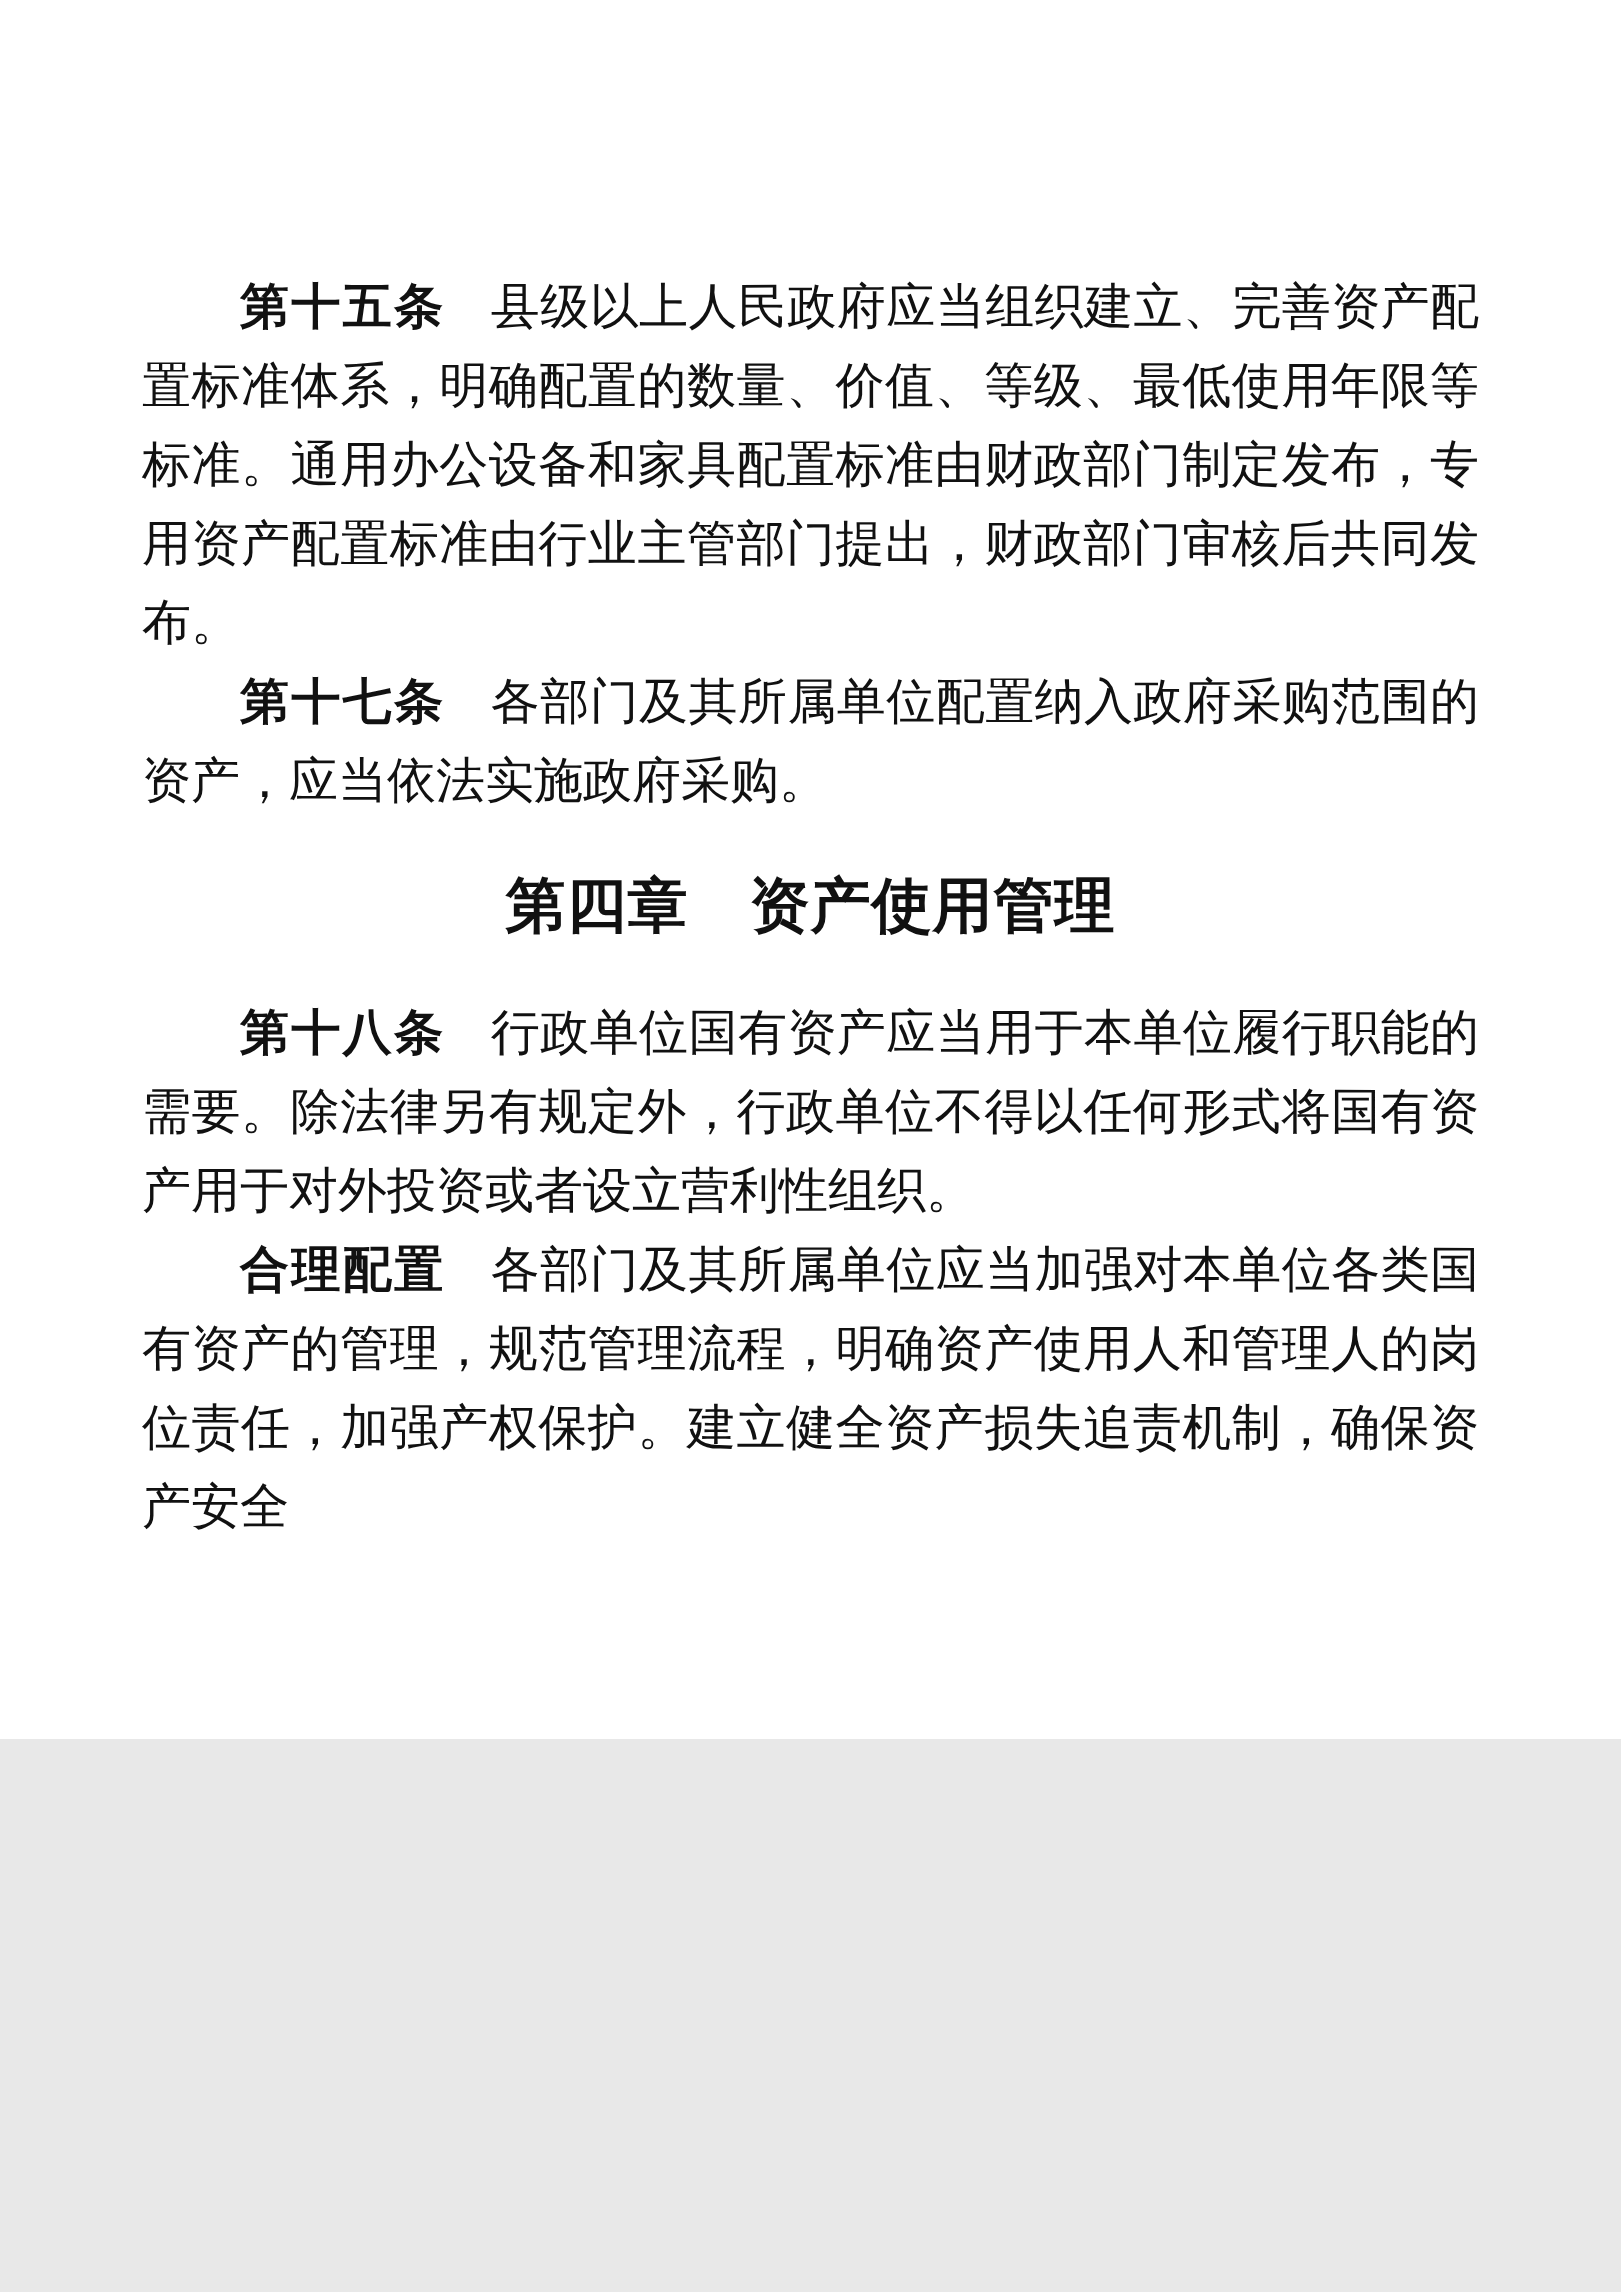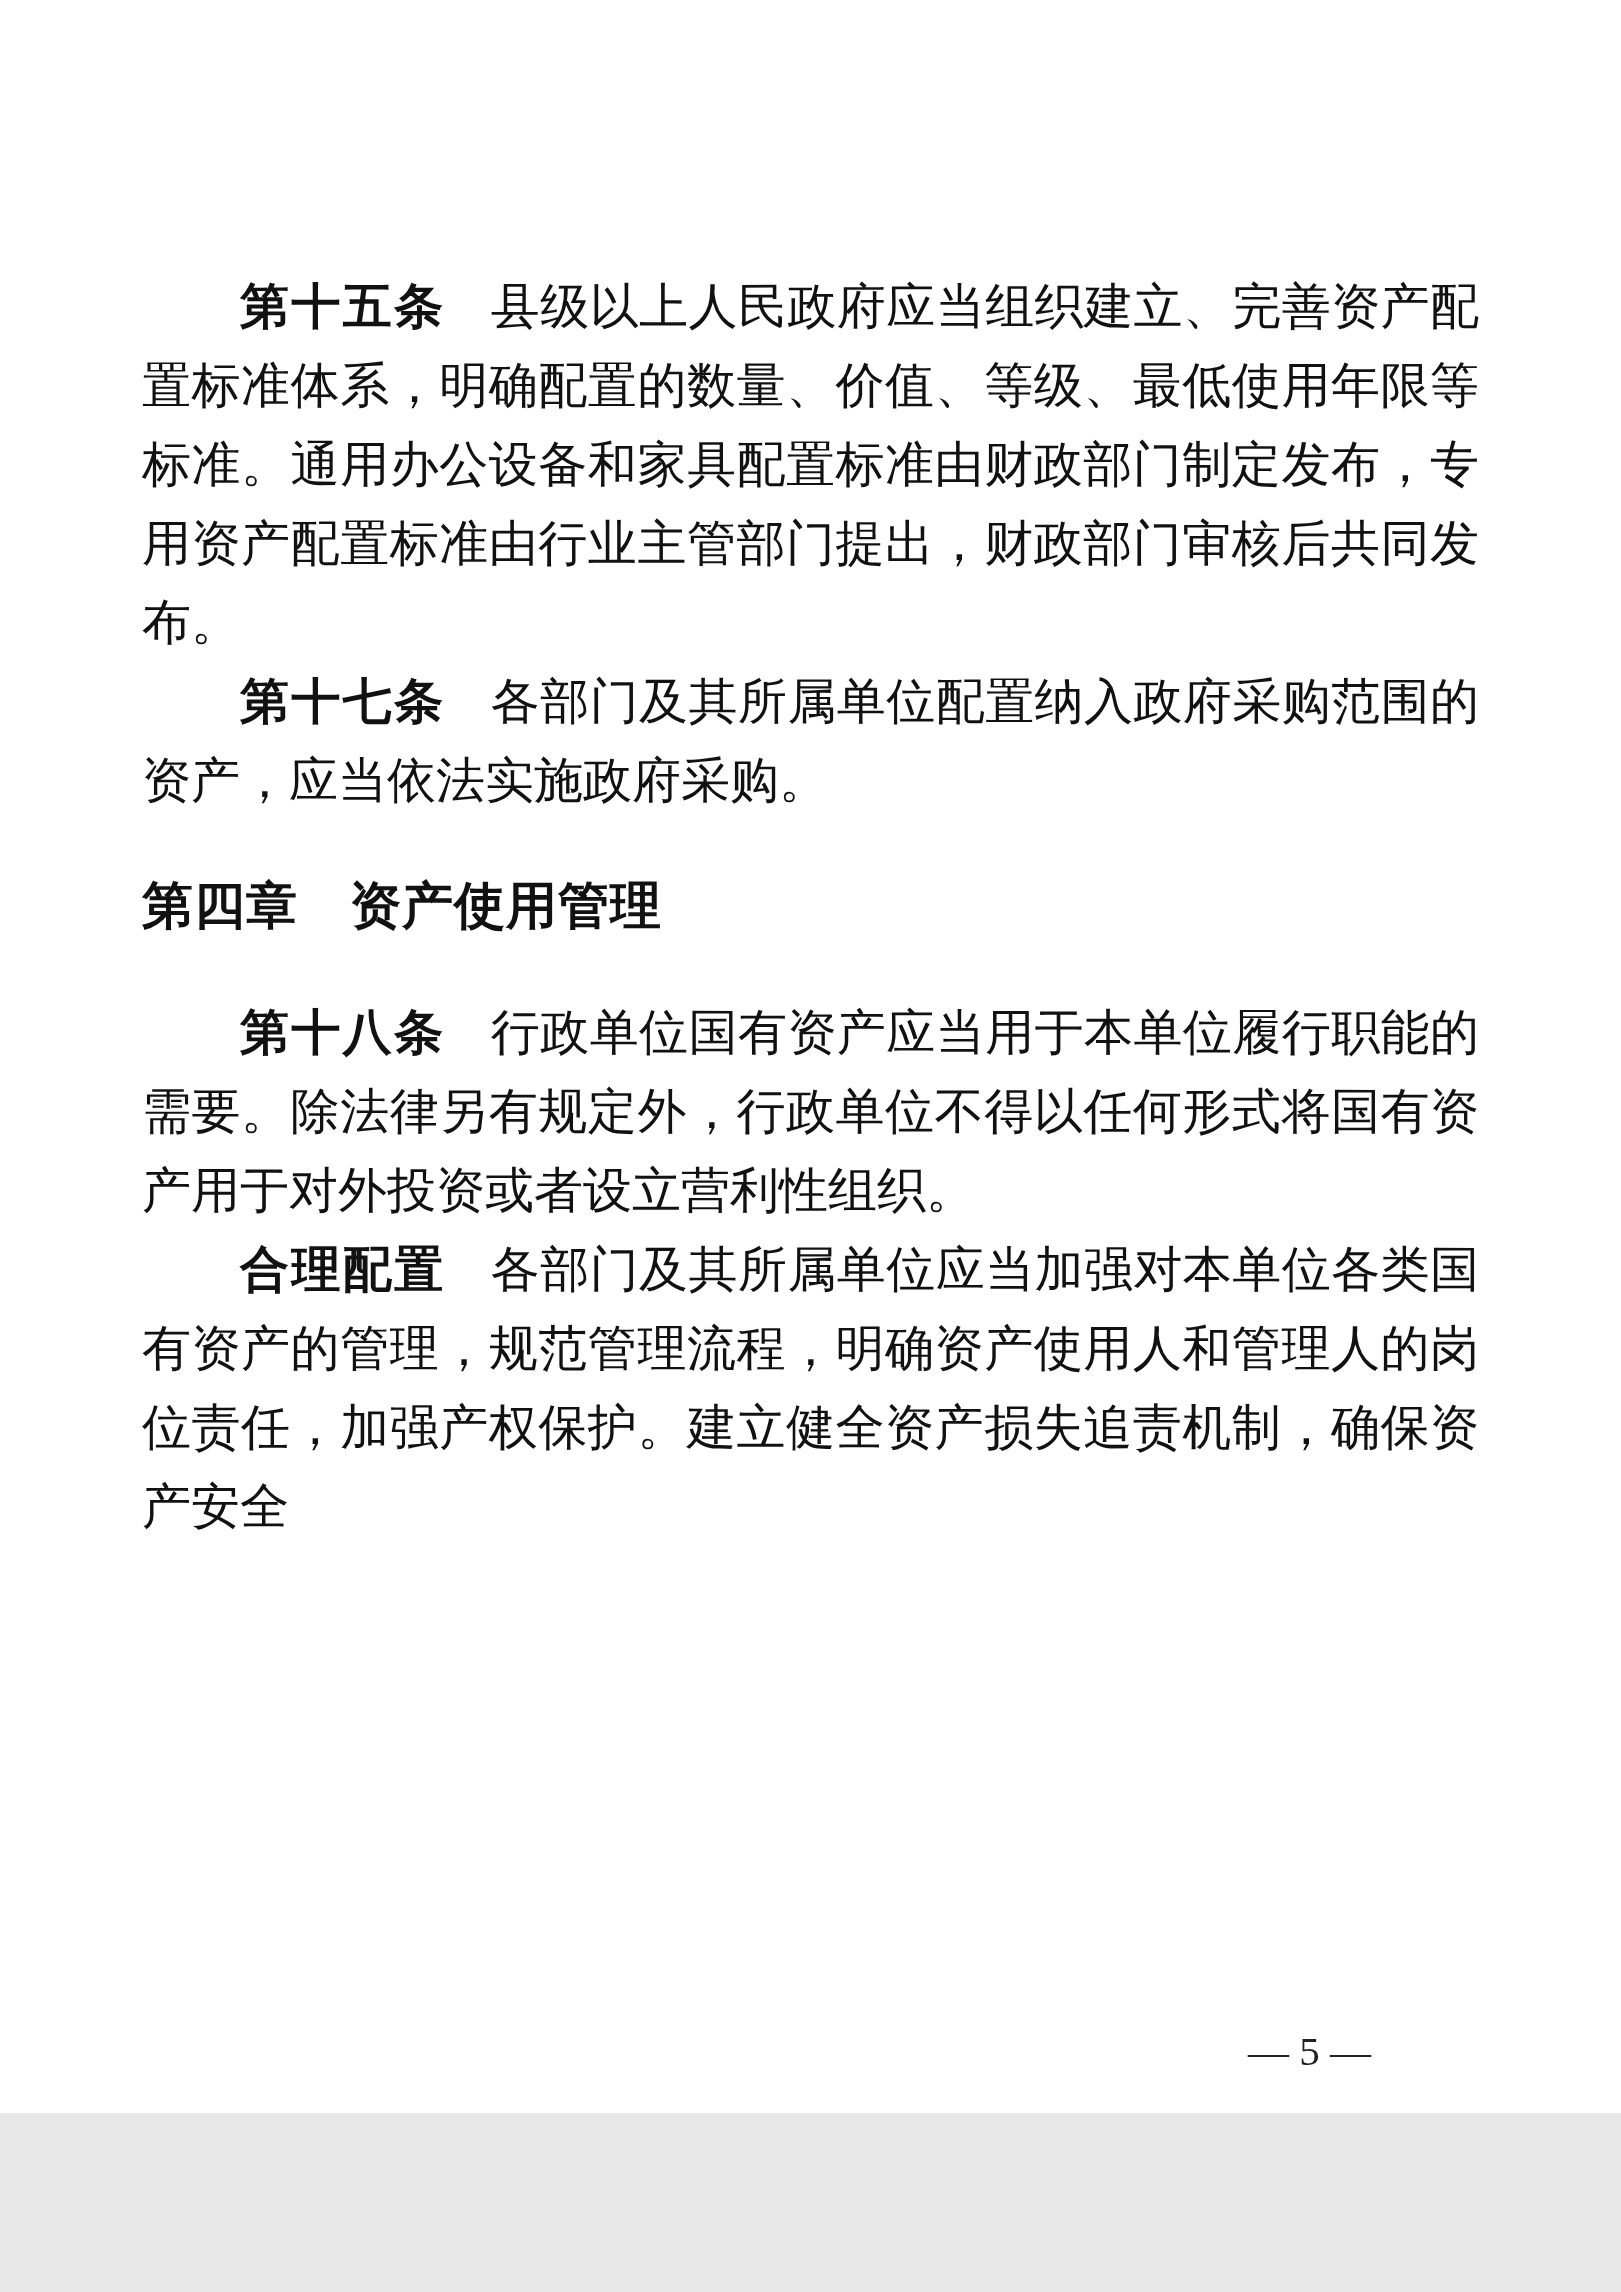--- a/index.html
+++ b/index.html
@@ -3,21 +3,21 @@
 <meta charset="utf-8">
 <style>
   html, body {
     margin: 0;
     padding: 0;
     background: #e8e8e8;
   }
   .page {
     position: relative;
     width: 1621px;
-    height: 2113px;
+    height: 1739px;
     margin: 0 auto;
     background: #ffffff;
     color: #111111;
     font-family: "Liberation Serif", serif;
     overflow: hidden;
   }
   .content {
     position: absolute;
     top: 0;
     left: 0;
@@ -38,22 +38,23 @@
     font-weight: 700;
     font-style: normal;
     margin-right: 0.92em;
     letter-spacing: 2px;
   }
   h2.chapter {
     margin: 47px 0 47px 0;
     padding: 0;
     font-family: "Liberation Serif", serif;
     font-weight: 700;
-    font-size: 51px;
+    font-size: 60px;
     line-height: 79px;
+    text-align: center;
     text-indent: 0;
     letter-spacing: 1px;
   }
   .page-number {
     position: absolute;
     top: 2027px;
     right: 250px;
     font-size: 41px;
     line-height: 49px;
     font-family: "Liberation Serif", serif;

